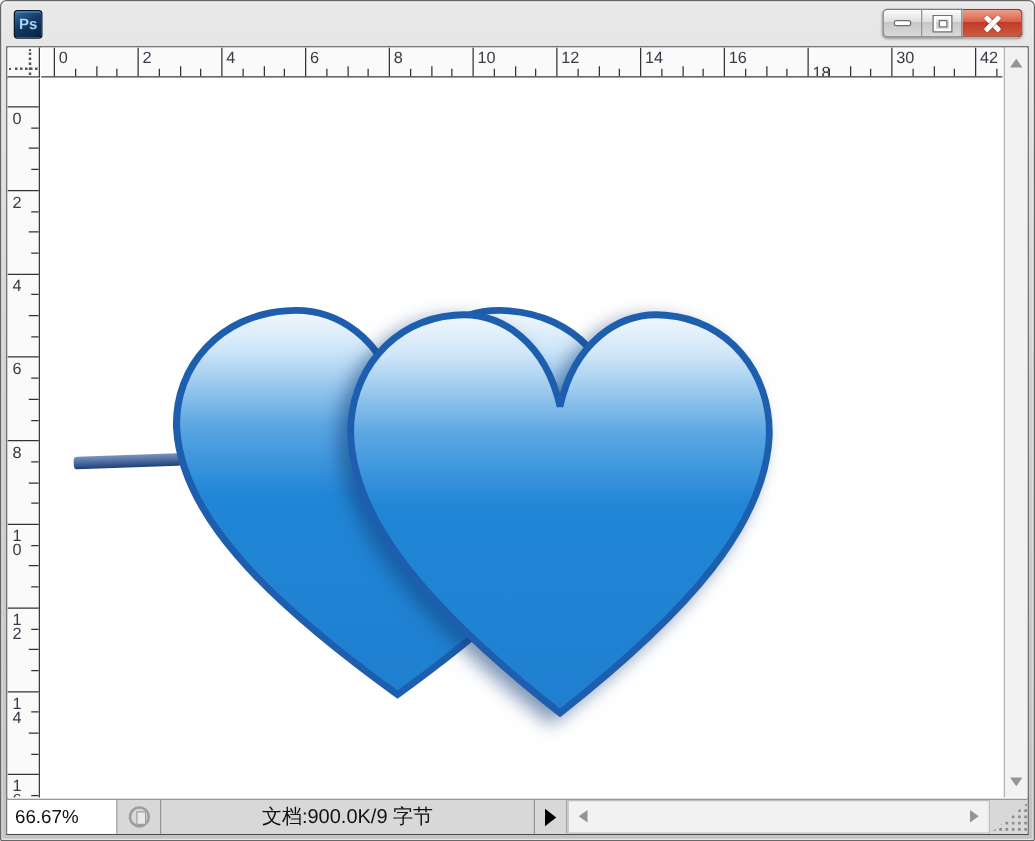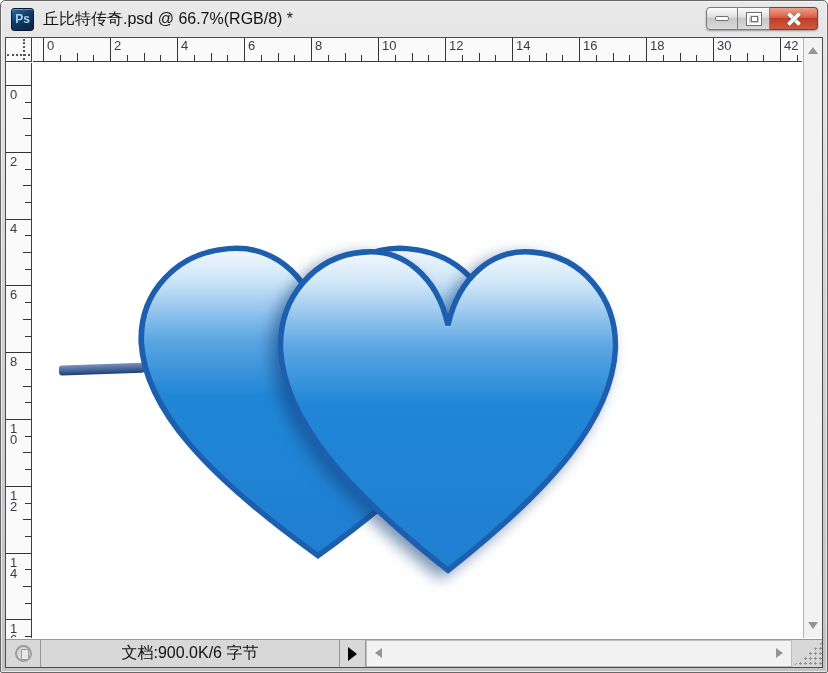--- a/index.html
+++ b/index.html
@@ -124,21 +124,20 @@
     clip-path:polygon(100% 8%, 100% 92%, 8% 92%);
   }
 </style>
 </head>
 <body>
 
 <div class="window">
 
   <div class="titlebar">
     <div class="ps-icon">Ps</div>
-    <div class="title-text">丘比特传奇.psd @ 66.7%(RGB/8) *</div>
     <div class="win-buttons">
       <div class="win-btn min">
         <div class="glyph-min"></div>
       </div>
       <div class="win-btn restore">
         <div class="glyph-restore"></div>
       </div>
       <div class="win-btn close">
         <div class="glyph-x"></div>
       </div>
@@ -192,21 +191,21 @@
         <div class="tick-label" style="left: 483px; top: 2px;">14</div>
         <div class="tick" style="left: 495.75px; bottom: 0px; width: 1px; height: 6px;"></div>
         <div class="tick" style="left: 512.5px; bottom: 0px; width: 1px; height: 8px;"></div>
         <div class="tick" style="left: 529.25px; bottom: 0px; width: 1px; height: 6px;"></div>
         <div class="tick" style="left: 546px; top: 0px; width: 1px; height: 24px;"></div>
         <div class="tick-label" style="left: 550px; top: 2px;">16</div>
         <div class="tick" style="left: 562.75px; bottom: 0px; width: 1px; height: 6px;"></div>
         <div class="tick" style="left: 579.5px; bottom: 0px; width: 1px; height: 8px;"></div>
         <div class="tick" style="left: 596.25px; bottom: 0px; width: 1px; height: 6px;"></div>
         <div class="tick" style="left: 613px; top: 0px; width: 1px; height: 24px;"></div>
-        <div class="tick-label" style="left: 617px; top: 2px;">18</div>
+        <div class="tick-label" style="left: 617px; top: 14px;">18</div>
         <div class="tick" style="left: 629.75px; bottom: 0px; width: 1px; height: 6px;"></div>
         <div class="tick" style="left: 646.5px; bottom: 0px; width: 1px; height: 8px;"></div>
         <div class="tick" style="left: 663.25px; bottom: 0px; width: 1px; height: 6px;"></div>
         <div class="tick" style="left: 680px; top: 0px; width: 1px; height: 24px;"></div>
         <div class="tick-label" style="left: 684px; top: 2px;">30</div>
         <div class="tick" style="left: 696.75px; bottom: 0px; width: 1px; height: 6px;"></div>
         <div class="tick" style="left: 713.5px; bottom: 0px; width: 1px; height: 8px;"></div>
         <div class="tick" style="left: 730.25px; bottom: 0px; width: 1px; height: 6px;"></div>
         <div class="tick" style="left: 747px; top: 0px; width: 1px; height: 24px;"></div>
         <div class="tick-label" style="left: 751px; top: 2px;">42</div>
@@ -284,24 +283,25 @@
         <use href="#heartShape" transform="translate(235,176) scale(1.8,1.872)" fill="url(#heartGrad)" stroke-width="3" vector-effect="non-scaling-stroke" style="filter:drop-shadow(-4px 3px 4px rgba(16,60,120,.55))" stroke="#1d5fae"></use>
       </svg>
     </div>
 
     <div class="vscroll">
       <div class="arr arr-up"></div>
       <div class="arr arr-down"></div>
     </div>
 
     <div class="statusbar">
+      <div class="zoom-field">66.67%</div>
       <div class="doc-icon-wrap">
         <div class="doc-icon"></div>
       </div>
-      <div class="doc-panel">文档:900.0K/6 字节</div>
+      <div class="doc-panel">文档:900.0K/9 字节</div>
       <div class="menu-btn">
         <div class="tri"></div>
       </div>
       <div class="hscroll">
         <div class="arr arr-left"></div>
         <div class="arr arr-right"></div>
       </div>
       <div class="grip"></div>
     </div>
 

